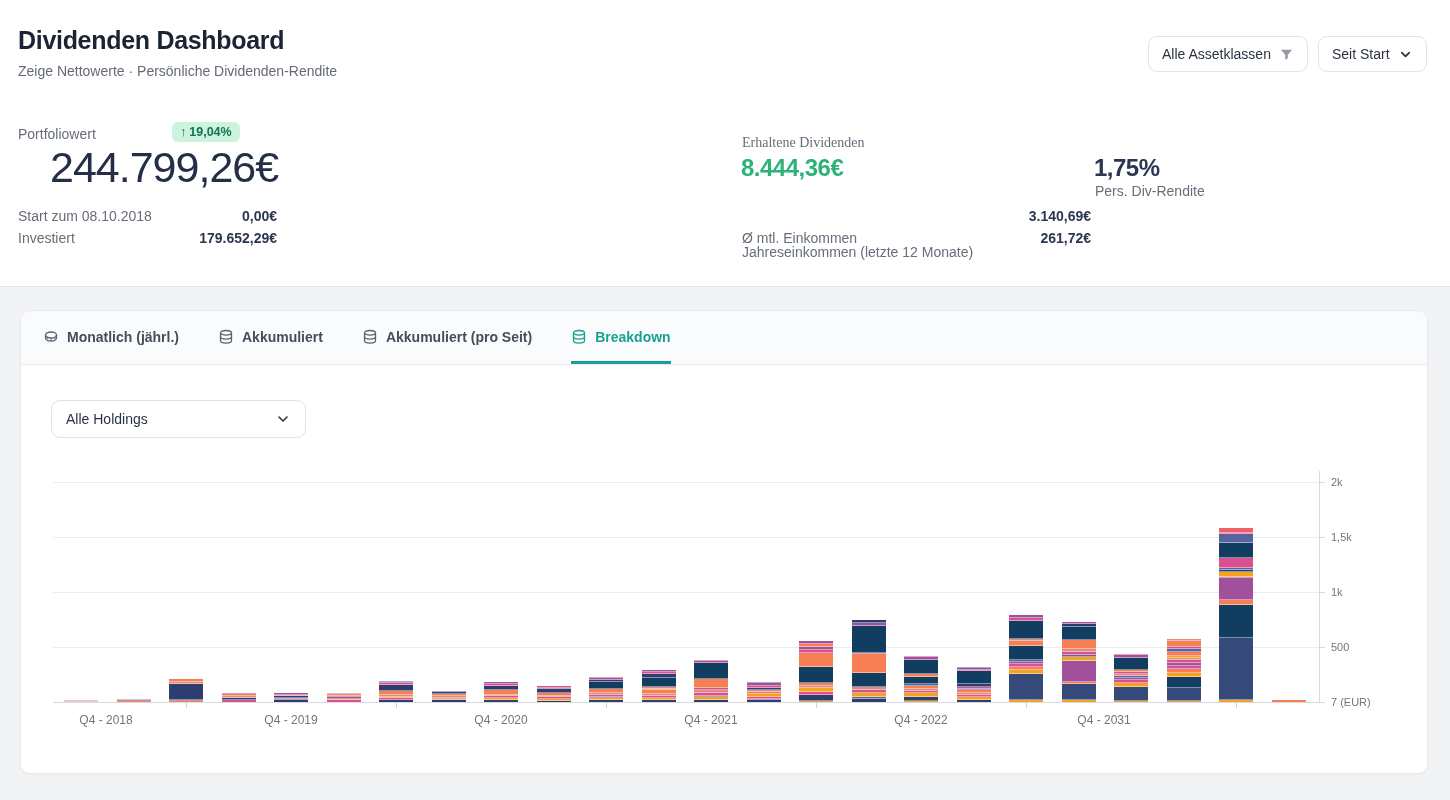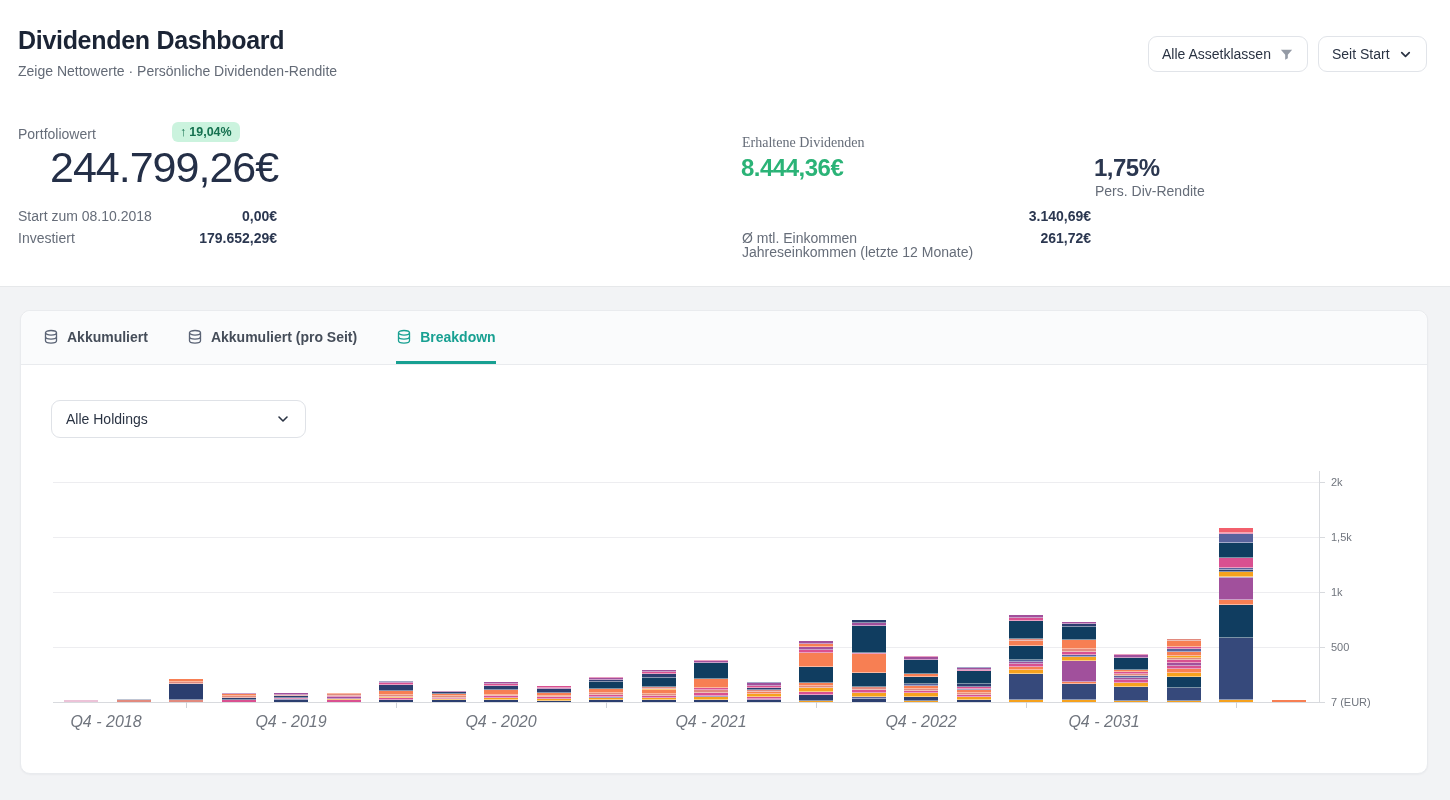--- a/index.html
+++ b/index.html
@@ -41,21 +41,21 @@
             display:flex; align-items:center; justify-content:space-between; padding:0 14px; font-size:14px; color:#2a3343; background:#fff; cursor:pointer; }
 
   
   #chart { position:absolute; left:0; top:0; width:100%; height:100%; }
   .gridline { position:absolute; height:1px; background:#ededf0; }
   .axisline-x { position:absolute; height:1px; background:#d8dade; }
   .axisline-y { position:absolute; width:1px; background:#d8dade; }
   .ytick { position:absolute; width:6px; height:1px; background:#d8dade; }
   .xtick { position:absolute; width:1px; height:6px; background:#cfd1d6; }
   .ylab { position:absolute; font-size:11px; color:#70757e; }
-  .xlab { position:absolute; font-size:16px; color:#70757e; transform:translateX(-50%); white-space:nowrap;font-style:italic; }
+  .xlab { position:absolute; font-size:12px; color:#70757e; transform:translateX(-50%); white-space:nowrap; }
   .bar { position:absolute; width:34px; display:flex; flex-direction:column-reverse; cursor:pointer; }
   .seg { width:100%; flex:0 0 auto; box-shadow:0 -1px 0 rgba(255,255,255,.45); }
 </style>
 </head>
 <body>
 
 <div class="abs page-title">Dividenden Dashboard</div>
 <div class="abs page-subtitle">Zeige Nettowerte · Persönliche Dividenden-Rendite</div>
 
 <div class="abs hdr-btn" id="btn-assetclass">
@@ -95,20 +95,30 @@
 <div class="abs kv-label" style="left:742px; top:230px;">Ø mtl. Einkommen</div>
 <div class="abs kv-value" style="left:950px; top:230px; width:141px;">261,72€</div>
 
 <div class="abs stat-label" style="left:1095px; top:135px;margin-top:48px;">Pers. Div-Rendite</div>
 <div class="abs mid-value" style="left:1094px; top:154px;">1,75%</div>
 
 <div class="abs lower-bg"></div>
 
 <div class="abs card">
   <div class="tabbar">
+    <div class="tab">
+      <span style="display:flex;">
+          <svg width="16" height="16" viewBox="0 0 16 16" fill="none" stroke="currentColor" stroke-width="1.3">
+            <ellipse cx="8" cy="6" rx="5.5" ry="3"></ellipse>
+            <path d="M2.5 6v3c0 1.7 2.5 3 5.5 3s5.5-1.3 5.5-3V6"></path>
+            <path d="M4.2 8.3v2M8 9v2M11.8 8.3v2" stroke-width="1"></path>
+          </svg>
+        </span>
+      <span>Monatlich (jährl.)</span>
+    </div>
     <div class="tab">
       <span style="display:flex;">
           <svg width="16" height="16" viewBox="0 0 16 16" fill="none" stroke="currentColor" stroke-width="1.3">
             <ellipse cx="8" cy="3.8" rx="5.5" ry="2.3"></ellipse>
             <path d="M2.5 3.8v4c0 1.3 2.5 2.3 5.5 2.3s5.5-1 5.5-2.3v-4"></path>
             <path d="M2.5 7.8v4c0 1.3 2.5 2.3 5.5 2.3s5.5-1 5.5-2.3v-4"></path>
           </svg>
         </span>
       <span>Akkumuliert</span>
     </div>

